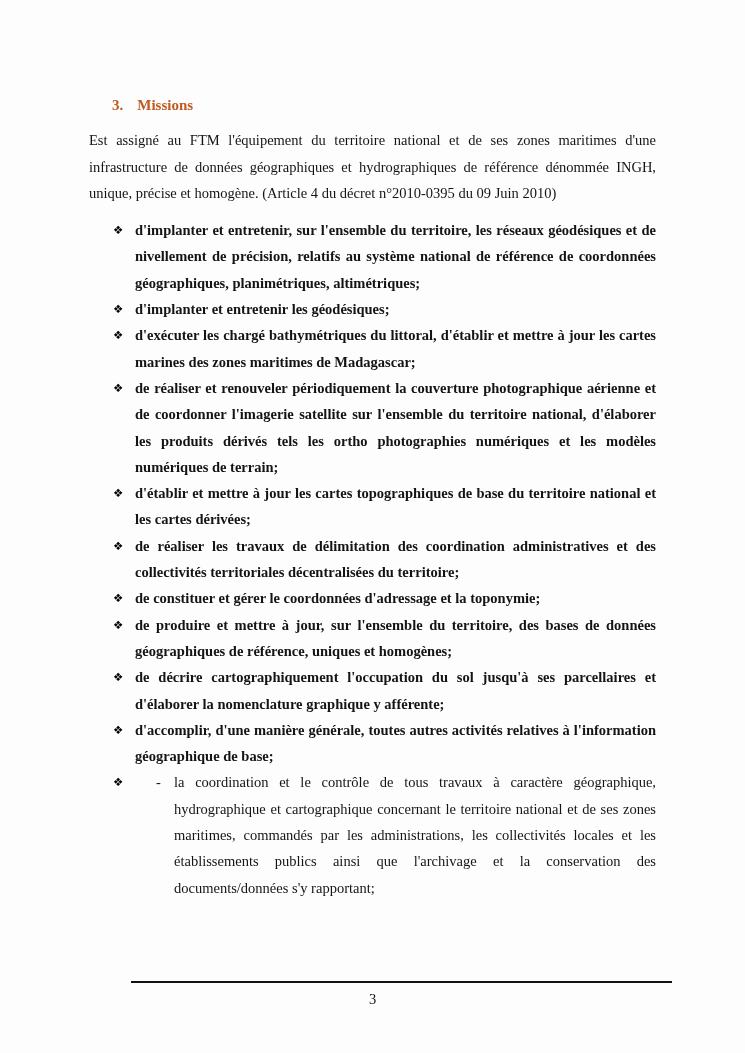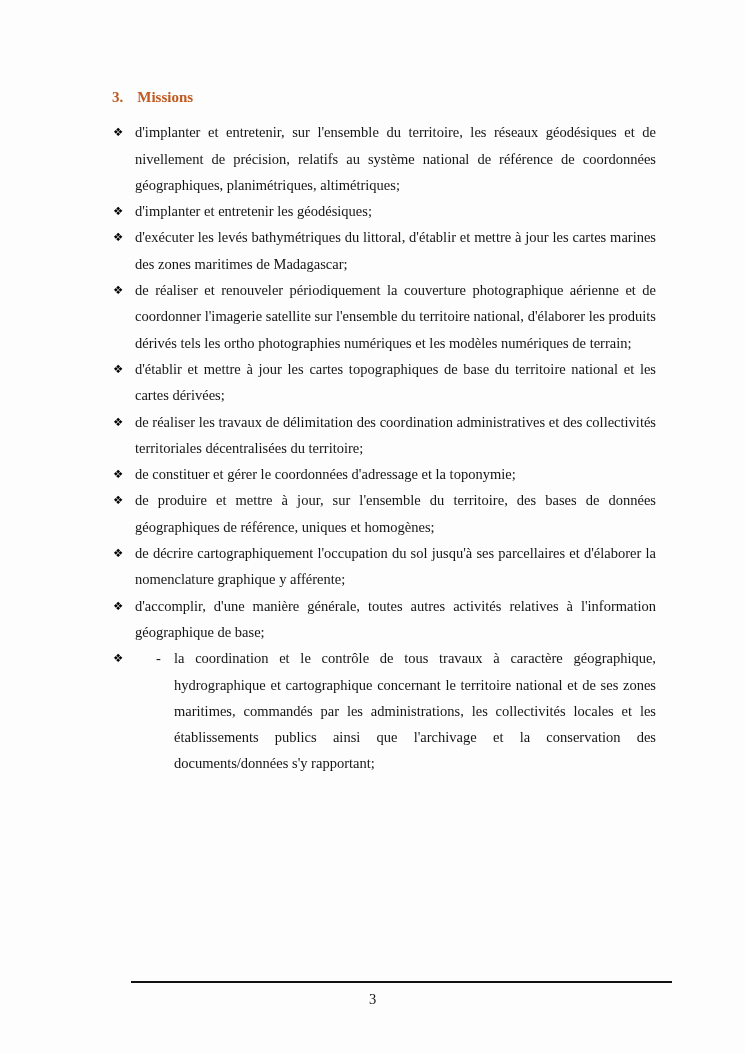--- a/index.html
+++ b/index.html
@@ -16,21 +16,21 @@
     font-size: 14.5px;
     line-height: 26.3px;
     color: #141414;
     box-sizing: border-box;
     padding: 84px 89px 0 89px;
     overflow: hidden;
   }
   .heading {
     font-weight: bold;
     font-size: 15px;
-    margin: 0 0 9px 23px;
+    margin: 8px 0 9px 23px;
   }
   .heading .h-num {
     display: inline-block;
     margin-right: 14px;
   }
   .para {
     text-align: justify;
     text-align-last: left;
     margin: 0 0 11px 0;
   }
@@ -49,20 +49,21 @@
     line-height: 26.3px;
     color: #000000;
   }
   .li-body {
     flex: 1 1 auto;
     min-width: 0;
   }
   .li-text {
     text-align: justify;
     text-align-last: left;
+    font-weight: bold;
   }
   .sub-list {
     margin-left: 15px;
   }
   .subli {
     display: flex;
     align-items: flex-start;
   }
   .submarker {
     flex: 0 0 24px;
@@ -94,41 +95,42 @@
 </style>
 </head>
 <body>
 
 <div class="page">
 
   <div class="heading" style="color: rgb(192, 90, 33);">
     <span class="h-num">3.</span><span>Missions</span>
   </div>
 
+  <p class="para">Est assigné au FTM l'équipement du territoire national et de ses zones maritimes d'une infrastructure de données géographiques et hydrographiques de référence dénommée INGH, unique, précise et homogène. (Article 4 du décret n°2010-0395 du 09 Juin 2010)</p>
 
   <div class="bullet-list">
 
     <div class="li">
       <span class="marker">❖</span>
       <div class="li-body">
           <div class="li-text">d'implanter et entretenir, sur l'ensemble du territoire, les réseaux géodésiques et de nivellement de précision, relatifs au système national de référence de coordonnées géographiques, planimétriques, altimétriques;</div>
         </div>
     </div>
 
     <div class="li">
       <span class="marker">❖</span>
       <div class="li-body">
           <div class="li-text">d'implanter et entretenir les géodésiques;</div>
         </div>
     </div>
 
     <div class="li">
       <span class="marker">❖</span>
       <div class="li-body">
-          <div class="li-text">d'exécuter les levés bathymétriques du littoral, d'établir et mettre à jour les cartes marines des zones maritimes de Madagascar;</div>
+          <div class="li-text">d'exécuter les chargé bathymétriques du littoral, d'établir et mettre à jour les cartes marines des zones maritimes de Madagascar;</div>
         </div>
     </div>
 
     <div class="li">
       <span class="marker">❖</span>
       <div class="li-body">
           <div class="li-text">de réaliser et renouveler périodiquement la couverture photographique aérienne et de coordonner l'imagerie satellite sur l'ensemble du territoire national, d'élaborer les produits dérivés tels les ortho photographies numériques et les modèles numériques de terrain;</div>
         </div>
     </div>
 

